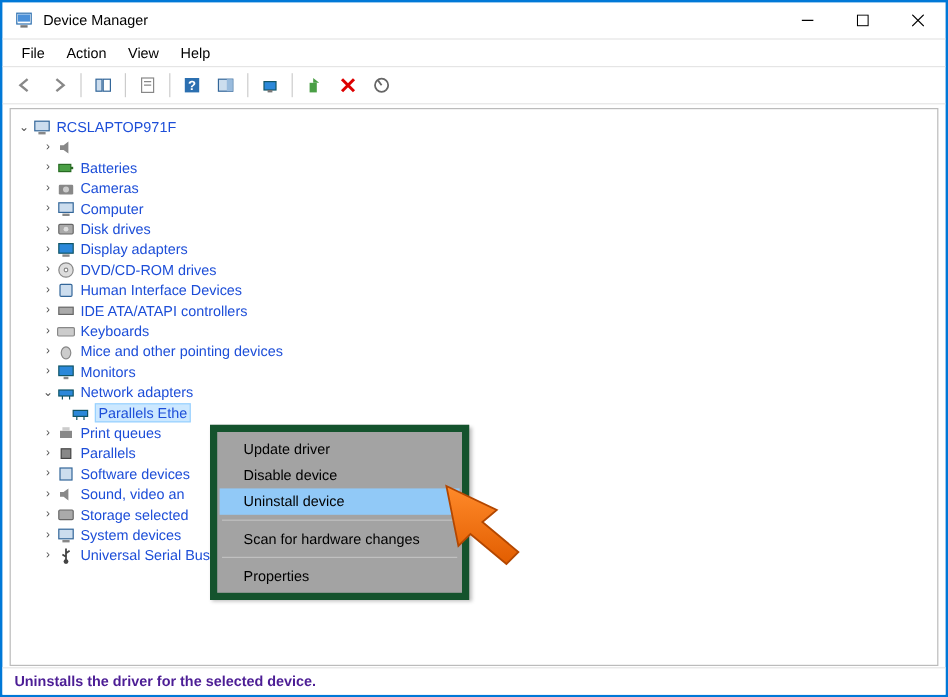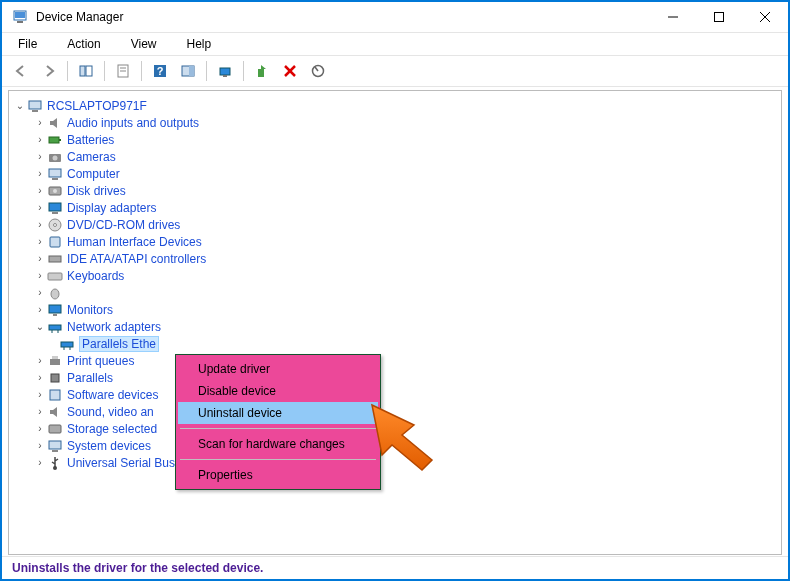--- a/index.html
+++ b/index.html
@@ -3,33 +3,33 @@
 <meta charset="utf-8">
 <style>
   html,body{margin:0;padding:0;font-family:"Segoe UI",Tahoma,sans-serif;font-size:12px;background:#0078d7;}
   .outer-border{border:2px solid #0078d7;width:786px;height:577px;background:#fff;position:relative;overflow:hidden;}
   .titlebar{height:30px;display:flex;align-items:center;border-bottom:1px solid #e5e5e5;}
   .title-icon{width:16px;height:16px;margin:0 8px 0 10px;display:inline-block;}
   .title-text{flex:1;font-size:12px;color:#000;}
   .winbtns{display:flex;height:100%;}
   .winbtn{width:46px;display:flex;align-items:center;justify-content:center;font-family:sans-serif;}
   .winbtn svg{display:block;}
-  .menubar{height:22px;display:flex;align-items:center;padding:0 8px;gap:14px;border-bottom:1px solid #e5e5e5;}
+  .menubar{height:22px;display:flex;align-items:center;padding:0 8px;gap:2px;border-bottom:1px solid #e5e5e5;}
   .menuitem{padding:2px 8px;}
   .toolbar{height:30px;display:flex;align-items:center;padding:0 6px;gap:2px;border-bottom:1px solid #e5e5e5;}
   .tbtn{width:24px;height:24px;display:flex;align-items:center;justify-content:center;border:1px solid transparent;}
   .tbsep{width:1px;height:20px;background:#ccc;margin:0 3px;}
   .tree-area{position:absolute;top:88px;left:6px;right:6px;bottom:24px;border:1px solid #bbb;overflow:hidden;background:#fff;}
   .tree{padding:6px 0;}
   .node{display:flex;align-items:center;height:17px;white-space:nowrap;}
   .expander{width:14px;text-align:center;color:#555;font-size:10px;user-select:none;}
   .node-icon{width:16px;height:16px;margin-right:4px;display:inline-flex;align-items:center;justify-content:center;}
   .node-label{font-size:12px;color:#1d4ed8;}
   .selected{background:#cce8ff;border:1px solid #99d1ff;padding:0 2px;}
-  .ctxmenu{position:absolute;background:#ec4899;border:1px solid #14532d;box-shadow:2px 2px 3px rgba(0,0,0,0.25);font-size:12px;padding:3px 2px;z-index:10;}
+  .ctxmenu{position:absolute;background:#a3a3a3;border:6px solid #14532d;box-shadow:2px 2px 3px rgba(0,0,0,0.25);font-size:12px;padding:3px 2px;z-index:10;}
   .ctxitem{padding:4px 24px 4px 20px;white-space:nowrap;}
   .ctxitem.highlight{background:#91c9f7;}
   .ctxitem.bold{font-weight:normal;}
   .ctxsep{height:1px;background:#c0c0c0;margin:4px 2px;}
   .statusbar{position:absolute;left:0;right:0;bottom:0;height:22px;border-top:1px solid #e5e5e5;display:flex;align-items:center;padding:0 10px;font-size:12px;color:#4c1d95;background:#fff;font-weight:bold;}
   .cursor-arrow{position:absolute;z-index:20;}
   .watermark{position:absolute;top:0;left:0;right:0;bottom:0;display:flex;align-items:center;justify-content:center;pointer-events:none;opacity:0.05;font-size:130px;font-weight:bold;color:#ff8c2b;font-style:italic;letter-spacing:-5px;}
 </style>
 </head>
 <body>
@@ -155,21 +155,20 @@
         <span class="node-label">RCSLAPTOP971F</span>
       </div>
 
       <div class="node" style="padding-left:24px;">
           <span class="expander">›</span>
           <span class="node-icon">
             <svg width="16" height="16">
               <path d="M3 6h3l4-3v10l-4-3H3z" fill="#888"></path>
             </svg>
           </span>
-          <span class="node-label">Audio inputs and outputs</span>
         </div>
       <div class="node" style="padding-left:24px;">
           <span class="expander">›</span>
           <span class="node-icon">
             <svg width="16" height="16">
               <rect x="2" y="5" width="10" height="6" fill="#4a9f45" stroke="#276b22"></rect>
               <rect x="12" y="7" width="2" height="2" fill="#276b22"></rect>
             </svg>
           </span>
           <span class="node-label">Batteries</span>
@@ -251,20 +250,21 @@
           </span>
           <span class="node-label">Keyboards</span>
         </div>
       <div class="node" style="padding-left:24px;">
           <span class="expander">›</span>
           <span class="node-icon">
             <svg width="16" height="16">
               <ellipse cx="8" cy="9" rx="4" ry="5" fill="#ccc" stroke="#888"></ellipse>
             </svg>
           </span>
+          <span class="node-label">Mice and other pointing devices</span>
         </div>
       <div class="node" style="padding-left:24px;">
           <span class="expander">›</span>
           <span class="node-icon">
             <svg width="16" height="16">
               <rect x="2" y="3" width="12" height="8" fill="#2b88d9" stroke="#156"></rect>
               <rect x="6" y="12" width="4" height="2" fill="#888"></rect>
             </svg>
           </span>
           <span class="node-label">Monitors</span>

